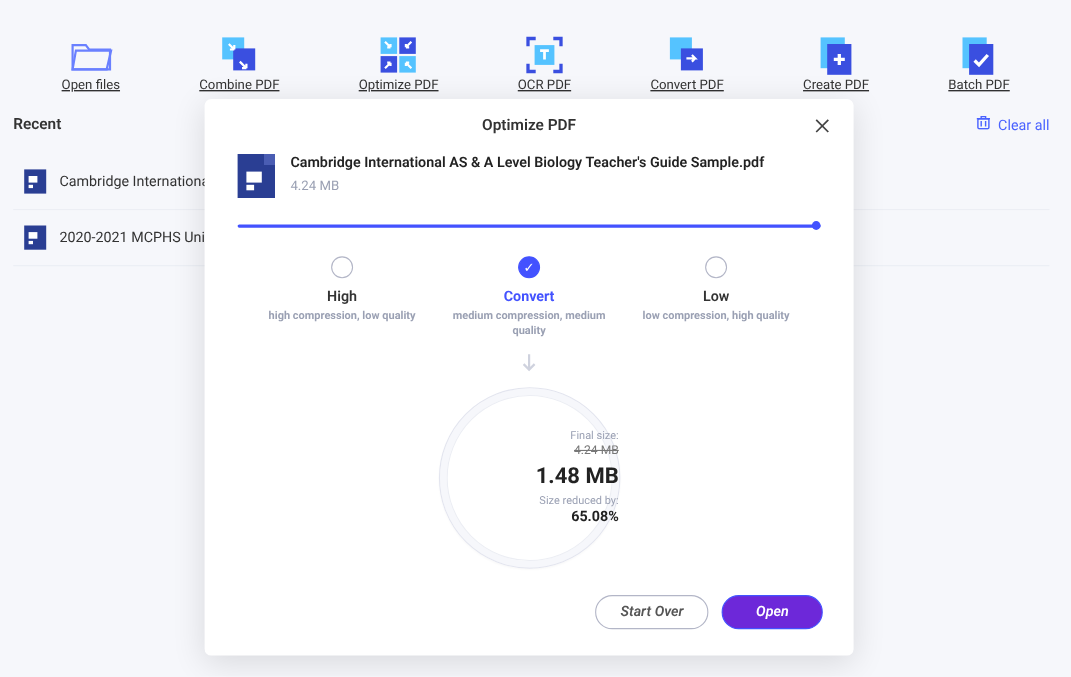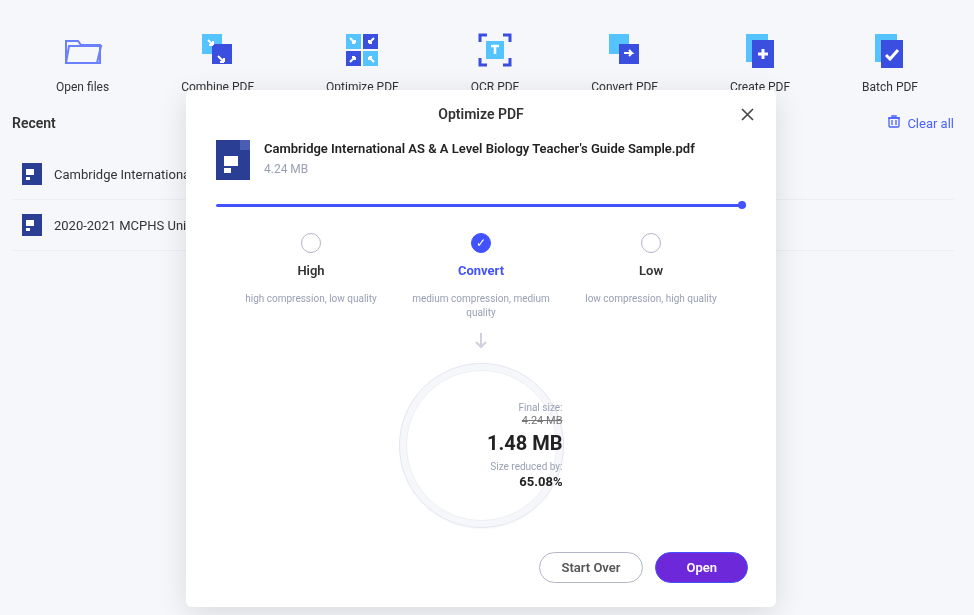--- a/index.html
+++ b/index.html
@@ -1,19 +1,19 @@
 <!DOCTYPE html>
 <html><head>
   <meta charset="utf-8">
   <style>
     * { margin: 0; padding: 0; box-sizing: border-box; font-family: -apple-system, BlinkMacSystemFont, "Segoe UI", Roboto, sans-serif; }
     body { background: #f6f7fb; width: 974px; height: 615px; position: relative; overflow: hidden; }
 
     .toolbar { display: flex; justify-content: space-around; padding: 30px 20px 10px; }
-    .tool-item { display: flex; flex-direction: column; align-items: center; gap: 10px; cursor: pointer; }
+    .tool-item { display: flex; flex-direction: column; align-items: center; cursor: pointer; text-decoration: underline; }
     .tool-icon { width: 40px; height: 40px; display: flex; align-items: center; justify-content: center; }
     .tool-label { font-size: 12px; color: #333; }
 
     .recent-section { padding: 10px 20px 0 12px; }
     .recent-header { display: flex; justify-content: space-between; align-items: center; margin-bottom: 18px; }
     .recent-title { font-size: 14px; font-weight: 600; color: #333; }
     .clear-all { color: #4a62ff; font-size: 13px; display: flex; align-items: flex-end; gap: 6px; cursor: pointer; }
 
     .recent-item { display: flex; align-items: center; gap: 12px; padding: 14px 10px; border-bottom: 1px solid #eceef4; font-size: 13px; color: #333; cursor: pointer; }
     .pdf-badge-small { width: 20px; height: 22px; background: #2a3e93; position: relative; display:inline-block; }
@@ -34,35 +34,35 @@
     .file-size-small { font-size:12px; color:#9aa0b3; margin-top:4px; }
 
     .progress-bar { height: 3px; background: #4352ff; margin: 12px 30px 0; border-radius: 2px; position: relative; }
     .progress-bar::after { content:''; position:absolute; right:0; top:-3px; width:8px; height:8px; background:#4352ff; border-radius:50%; }
 
     .options { display:flex; justify-content: space-around; padding: 26px 40px 6px; }
     .option { text-align:center; width: 150px; cursor:pointer; }
     .radio-outer { width:20px; height:20px; border:1.5px solid #b3b6c7; border-radius:50%; margin:0 auto 10px; display:flex; align-items:center; justify-content:center; }
     .option.selected .radio-outer { background:#4352ff; border-color:#4352ff; }
     .checkmark { color:#fff; font-size:12px; }
-    .opt-title { font-size:13px; font-weight:600; color:#333; margin-bottom:14px; }
+    .opt-title { font-size:13px; font-weight:600; color:#333; margin-bottom:3px; }
     .option.selected .opt-title { color:#4352ff; font-weight:700; }
-    .opt-sub { font-size:10px; color:#9aa0b3; line-height:1.35; }
+    .opt-sub { font-size:10px; color:#9aa0b3; line-height:1.35;font-weight:bold; }
 
     .arrow-down { text-align:center; color:#cfd2de; margin-top: 6px; }
 
     .result-circle { width:165px; height:165px; border:1px solid #e3e5ef; border-radius:50%; margin: 8px auto 0; display:flex; flex-direction:column; justify-content:center; align-items:flex-end; box-shadow: 0 0 0 6px #f6f7fb inset, 0 1px 2px rgba(0,0,0,0.03); position: relative; }
     .result-circle::before { content:''; position:absolute; inset:6px; border-radius:50%; border:1px solid #eceef4; }
     .rc-label { font-size:10px; color:#9aa0b3; z-index:1; }
     .rc-old { font-size:11px; text-decoration: line-through; color:#777; z-index:1; margin-top:1px; }
     .rc-new { font-size:20px; font-weight:700; color:#222; z-index:1; margin:4px 0 6px; }
     .rc-pct { font-size:13px; font-weight:700; color:#222; z-index:1; margin-top:2px; }
 
     .actions { display:flex; justify-content:flex-end; gap:12px; padding: 24px 28px 24px; }
-    .btn { padding: 7px 22px; border-radius: 18px; font-size:13px; font-weight:600; cursor:pointer; }
+    .btn { padding: 7px 22px; border-radius: 18px; font-size:13px; font-weight:600; cursor:pointer;font-style:italic; }
     .btn-outline { border:1.5px solid #b3b6c7; color:#555; background:#fff; }
     .btn-primary { background:#6d28d9; color:#fff; border:1.5px solid #4352ff; padding:7px 30px; }
   </style>
 </head>
 <body>
 
 <div class="toolbar">
   <div class="tool-item">
     <div class="tool-icon">
       <svg width="40" height="32" viewBox="0 0 40 32">

